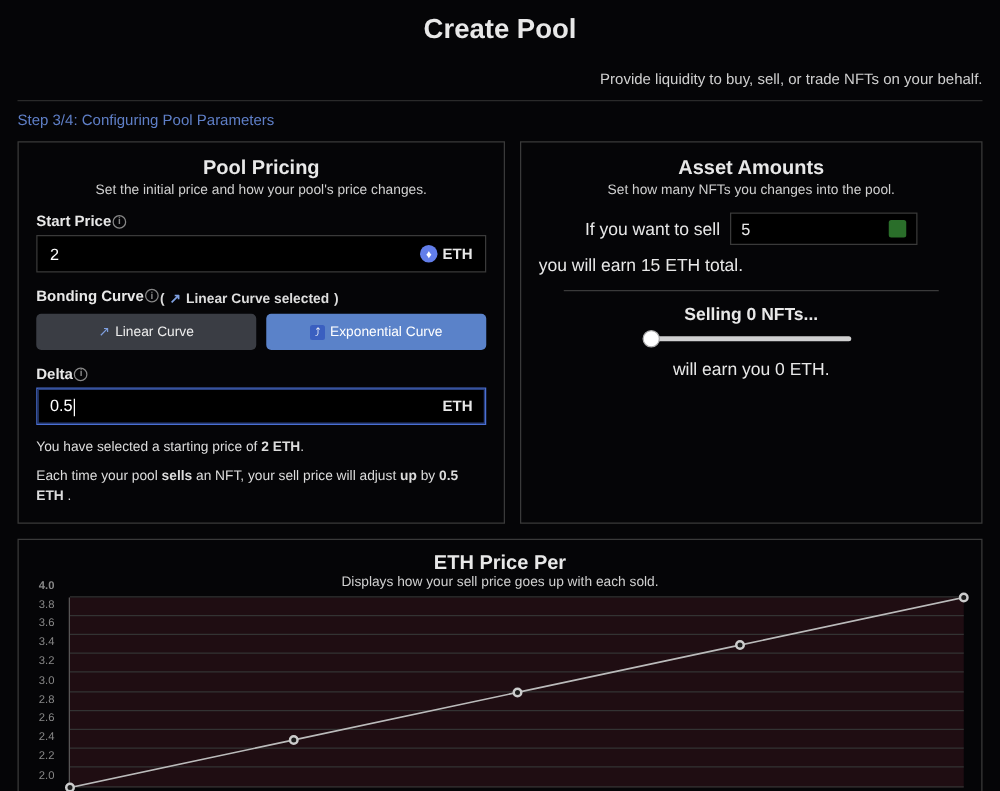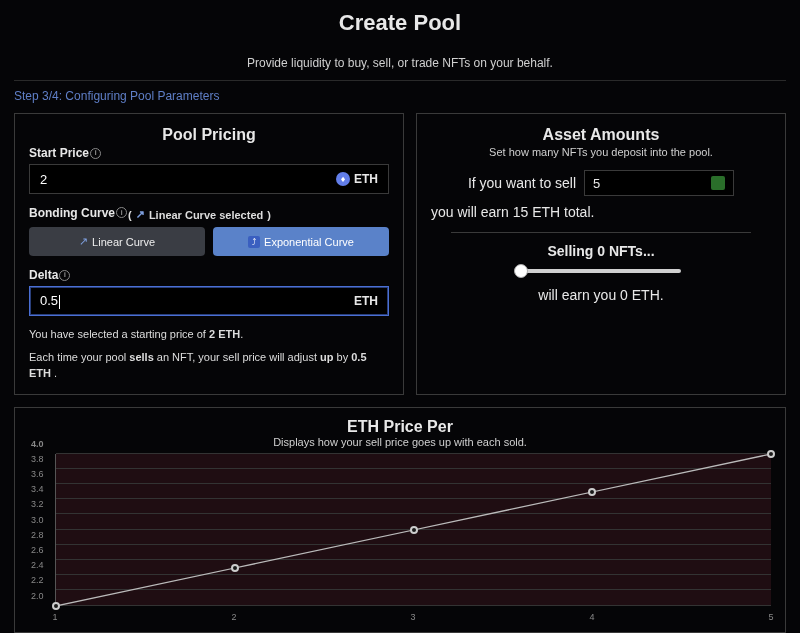--- a/index.html
+++ b/index.html
@@ -7,21 +7,21 @@
     background: #050507;
     color: #e8e8e8;
     font-family: -apple-system, BlinkMacSystemFont, "Segoe UI", Arial, sans-serif;
     font-size: 13px;
     width: 800px;
     height: 633px;
     overflow: hidden;
   }
   .container { padding: 10px 14px; }
   h1 { text-align: center; font-size: 22px; font-weight: 700; margin-bottom: 4px; }
-  .subtitle { text-align: center; font-size: 12px; color: #d0d0d0; margin-bottom: 10px; margin-top: 20px; }
+  .subtitle { text-align: right; font-size: 12px; color: #d0d0d0; margin-bottom: 10px; margin-top: 20px; }
   .hr { border: none; border-top: 1px solid #2a2a2a; margin: 6px 0; }
   .step { color: #5f7fc7; font-size: 12px; margin: 8px 0 10px 0; }
   .cols { display: flex; gap: 12px; }
   .panel { border: 1px solid #3a3a3a; padding: 12px 14px; }
   .panel.left { flex: 0 0 390px; }
   .panel.right { flex: 1; }
   .panel h2 { text-align: center; font-size: 16px; font-weight: 700; margin-bottom: 2px; }
   .panel .desc { text-align: center; font-size: 11px; color: #d0d0d0; margin-bottom: 12px; }
   .label { font-size: 12px; font-weight: 600; margin-bottom: 4px; display: flex; align-items: center; gap: 1px; }
   .info-icon {
@@ -98,20 +98,21 @@
 <div class="container">
   <h1>Create Pool</h1>
   <div class="subtitle">Provide liquidity to buy, sell, or trade NFTs on your behalf.</div>
   <hr class="hr">
   <div class="step">Step 3/4: Configuring Pool Parameters</div>
 
   <div class="cols">
 
     <div class="panel left">
       <h2>Pool Pricing</h2>
+      <div class="desc">Set the initial price and how your pool's price changes.</div>
 
       <div class="label">
         <span>Start Price</span>
         <span class="info-icon">i</span>
       </div>
       <div class="input-row">
         <span class="val">2</span>
         <span class="unit">
           <span class="eth-badge">♦</span>
           <span>ETH</span>
@@ -149,21 +150,21 @@
       <div class="note">
         <span>You have selected a starting price of </span><b>2 ETH</b><span>.</span>
       </div>
       <div class="note">
         <span>Each time your pool </span><b>sells</b><span> an NFT, your sell price will adjust </span><b>up</b><span> by </span><b>0.5 ETH</b><span> .</span>
       </div>
     </div>
 
     <div class="panel right">
       <h2>Asset Amounts</h2>
-      <div class="desc">Set how many NFTs you deposit into the pool.</div>
+      <div class="desc">Set how many NFTs you changes into the pool.</div>
 
       <div class="sell-row">
         <span class="txt">If you want to sell</span>
         <div class="small-input">
           <span>5</span>
           <span class="nft-thumb"></span>
         </div>
       </div>
       <div class="earn-total">you will earn 15 ETH total.</div>
       <hr class="divider">

